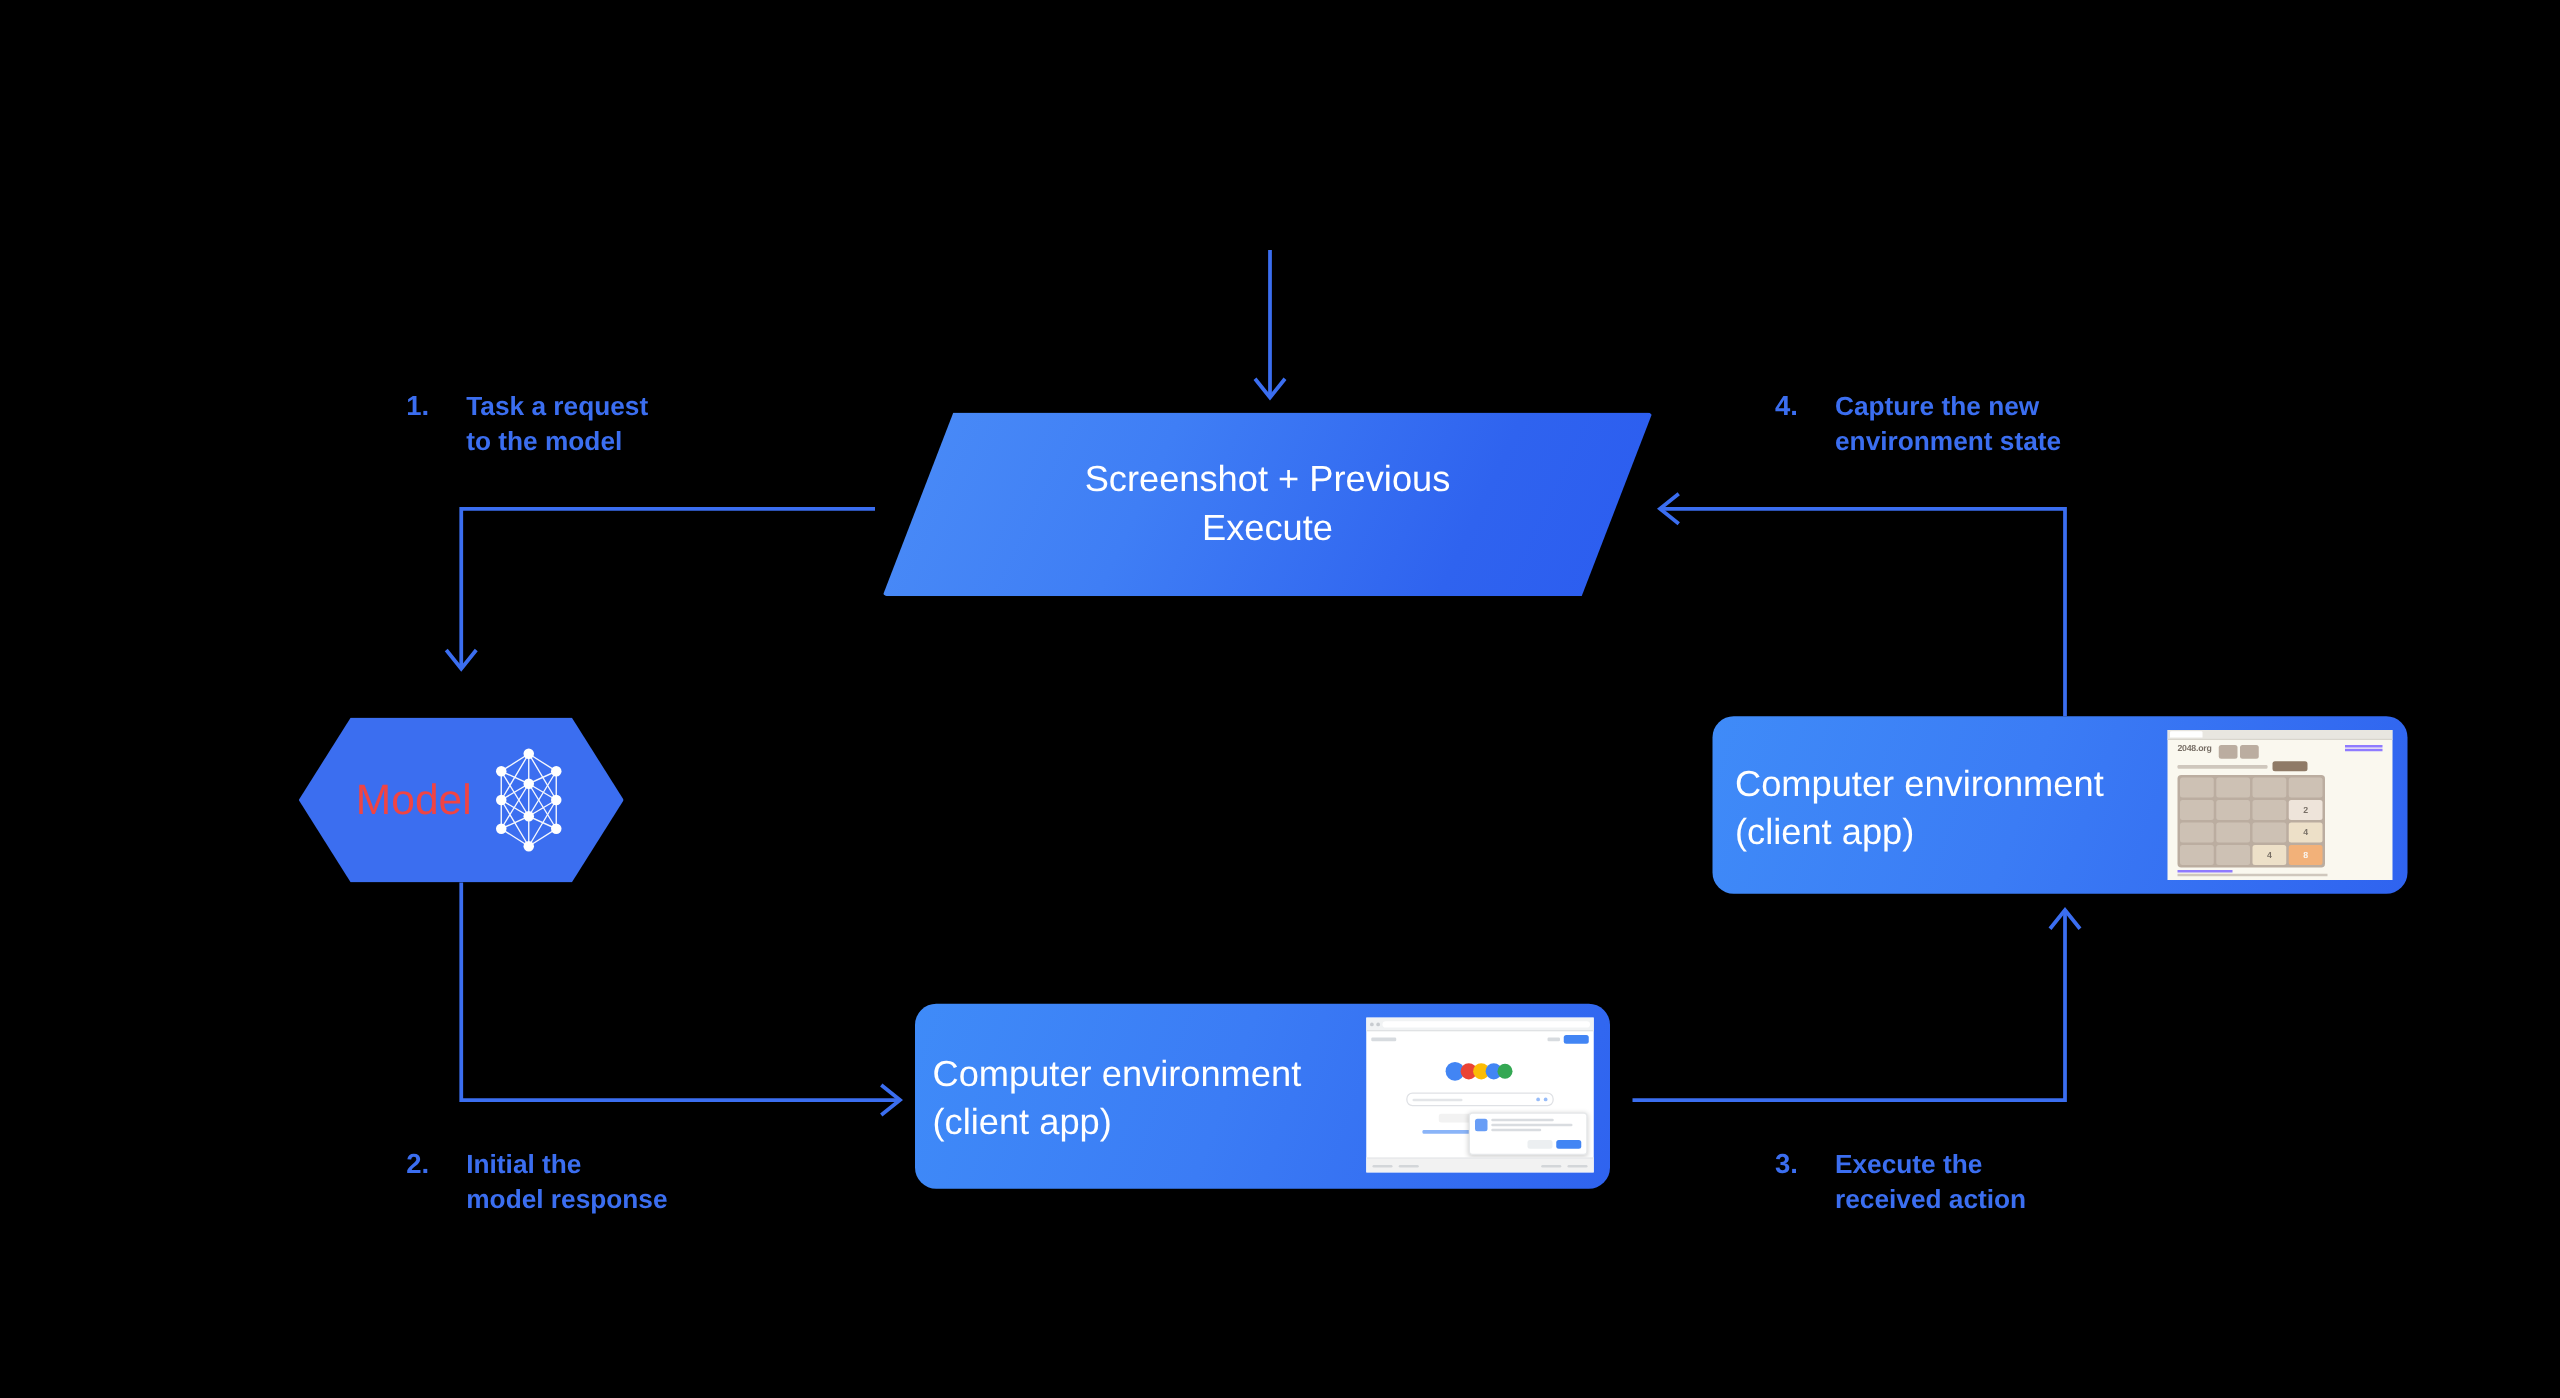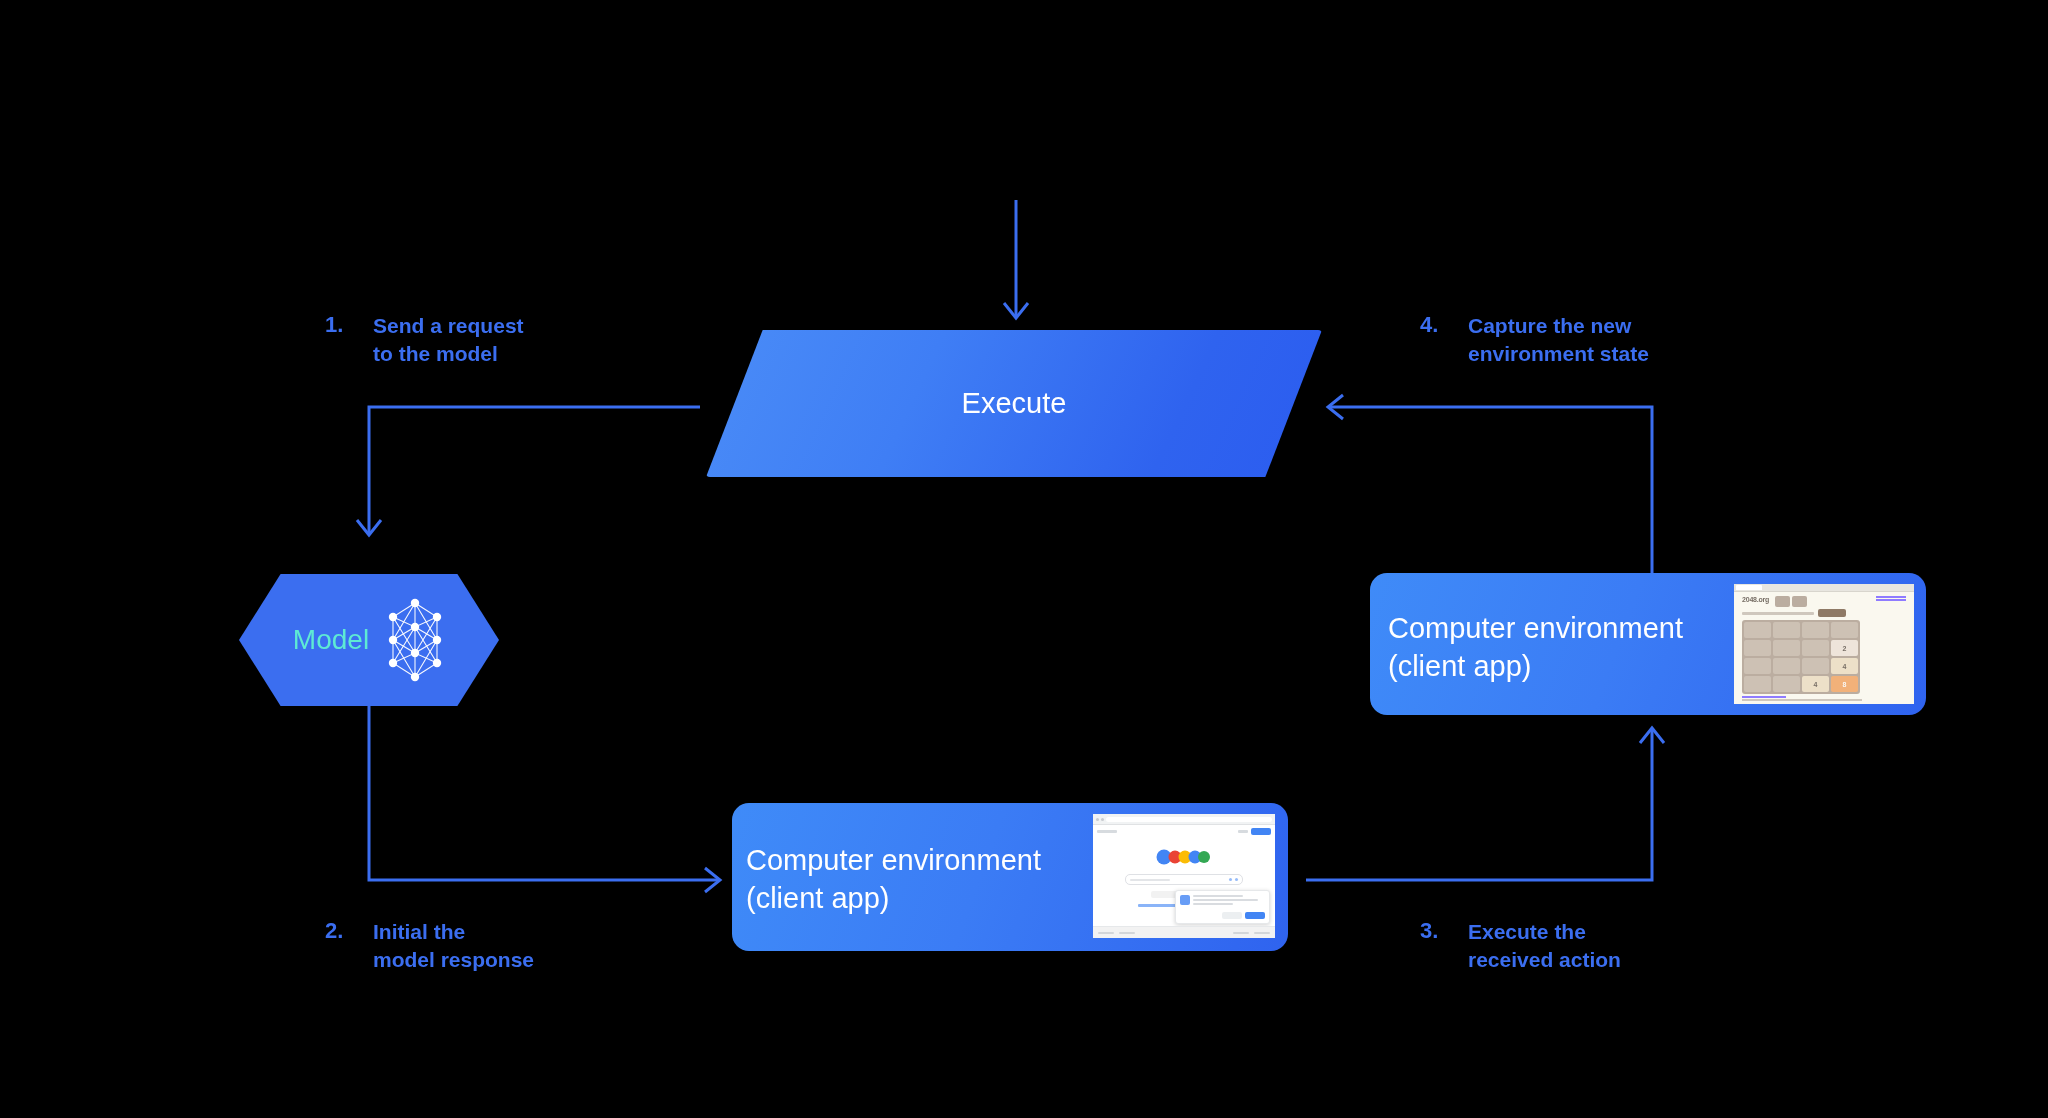--- a/index.html
+++ b/index.html
@@ -22,21 +22,21 @@
   .para-text{position:absolute;inset:0;display:flex;flex-direction:column;
              align-items:center;justify-content:center;color:#fff;font-size:29px;
              line-height:1.32;text-align:center;}
 
   
   .hex-wrap{position:absolute;left:239px;top:574px;width:260px;height:132px;}
   .hex{width:100%;height:100%;background:#3b6ef0;
        clip-path:polygon(16% 0%, 84% 0%, 100% 50%, 84% 100%, 16% 100%, 0% 50%);}
   .hex-inner{position:absolute;inset:0;display:flex;align-items:center;
              justify-content:center;gap:16px;}
-  .hex-label{color:#5eead4;font-size:28px;}
+  .hex-label{color:#ef4444;font-size:34px;}
   .nn{display:block;}
 
   
   .card{position:absolute;border-radius:17px;overflow:hidden;
         background:linear-gradient(110deg,#3f8bf8 0%,#3b7cf5 45%,#2f63ef 100%);}
   .card-label{position:absolute;color:#fff;font-size:29px;line-height:1.32;
               text-align:left;white-space:pre-line;}
 
   #card-right{left:1370px;top:573px;width:556px;height:142px;}
   #card-right .card-label{left:18px;top:36px;width:340px;}
@@ -144,20 +144,21 @@
     <path class="ln" d="M1640 743 L1652 728 L1664 743"></path>
 
     <path class="ln" d="M1652 573 L1652 407 L1330 407"></path>
     <path class="ln" d="M1343 395 L1328 407 L1343 419"></path>
   </svg>
 
 
   <div class="para-wrap">
     <div class="para"></div>
     <div class="para-text">
+      <span>Screenshot + Previous</span>
       <span>Execute</span>
     </div>
   </div>
 
   <div class="hex-wrap">
     <div class="hex"></div>
     <div class="hex-inner">
       <span class="hex-label">Model</span>
       <svg class="nn" width="60" height="86" viewBox="0 0 60 86">
         <g stroke="#ffffff" stroke-width="1.1" fill="none" opacity="0.95">
@@ -289,21 +290,21 @@
         <div class="g-fl"></div>
         <div class="g-fl"></div>
         <div class="g-fl" style="margin-left:auto"></div>
         <div class="g-fl"></div>
       </div>
     </div>
   </div>
 
   <div class="step" id="step-1">
     <span class="step-num">1.</span>
-    <span class="step-text">Send a request
+    <span class="step-text">Task a request
 to the model</span>
   </div>
   <div class="step" id="step-4">
     <span class="step-num">4.</span>
     <span class="step-text">Capture the new
 environment state</span>
   </div>
   <div class="step" id="step-2">
     <span class="step-num">2.</span>
     <span class="step-text">Initial the

